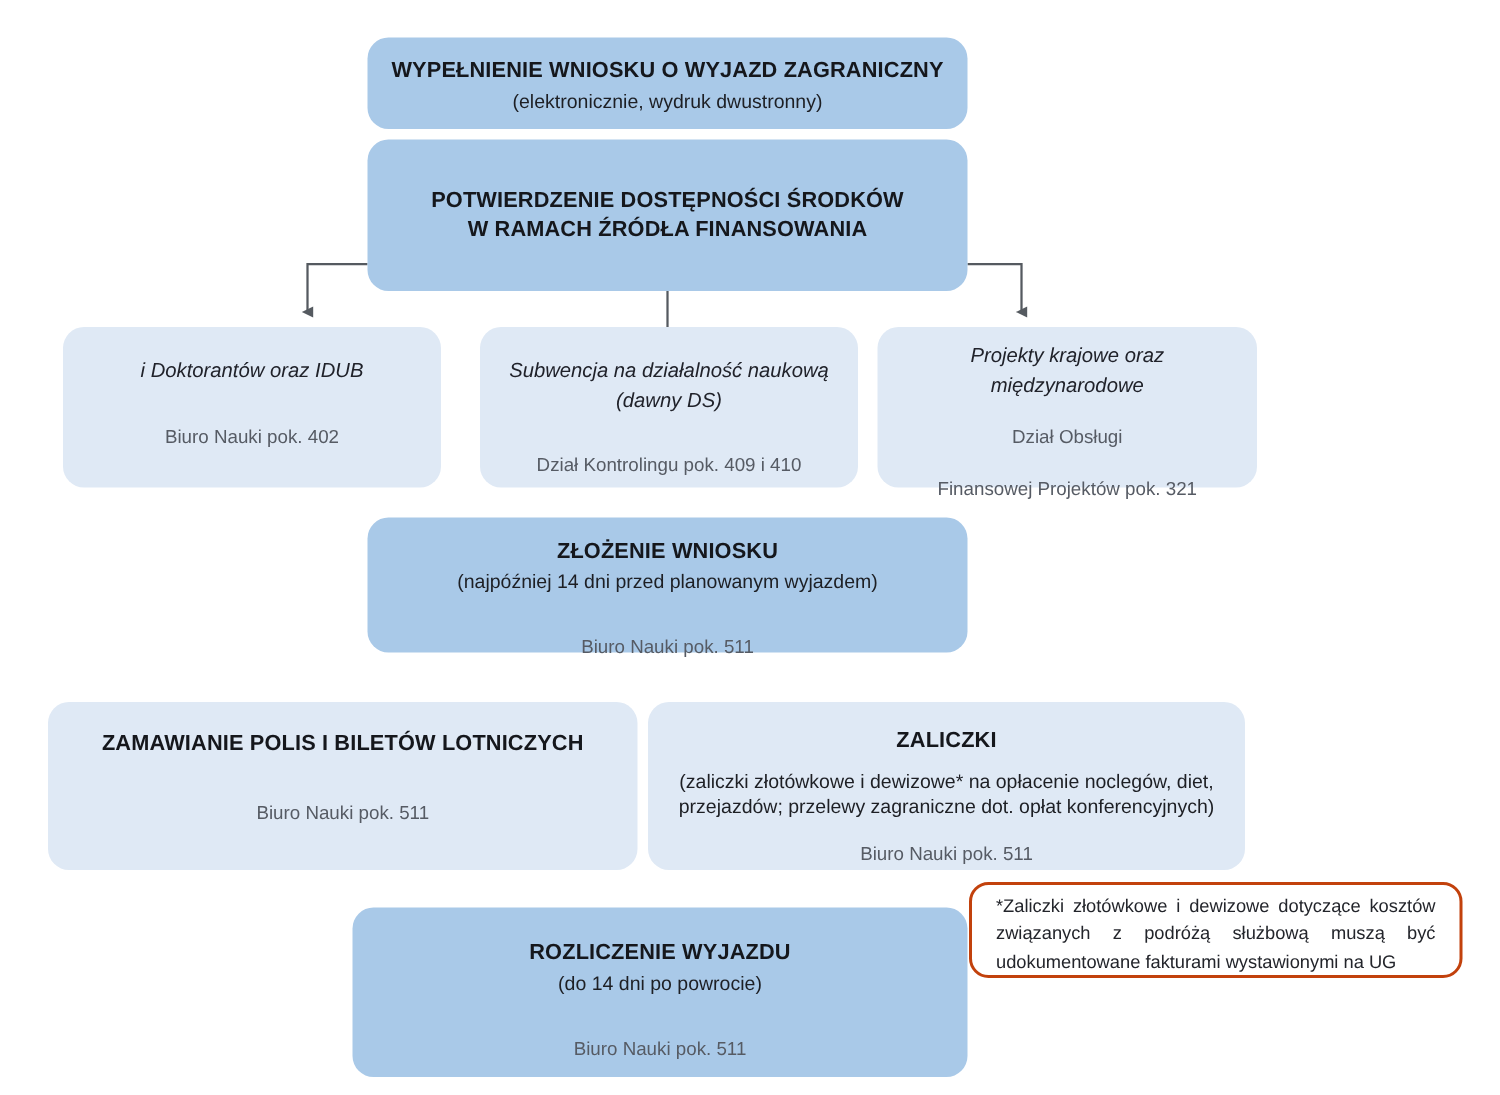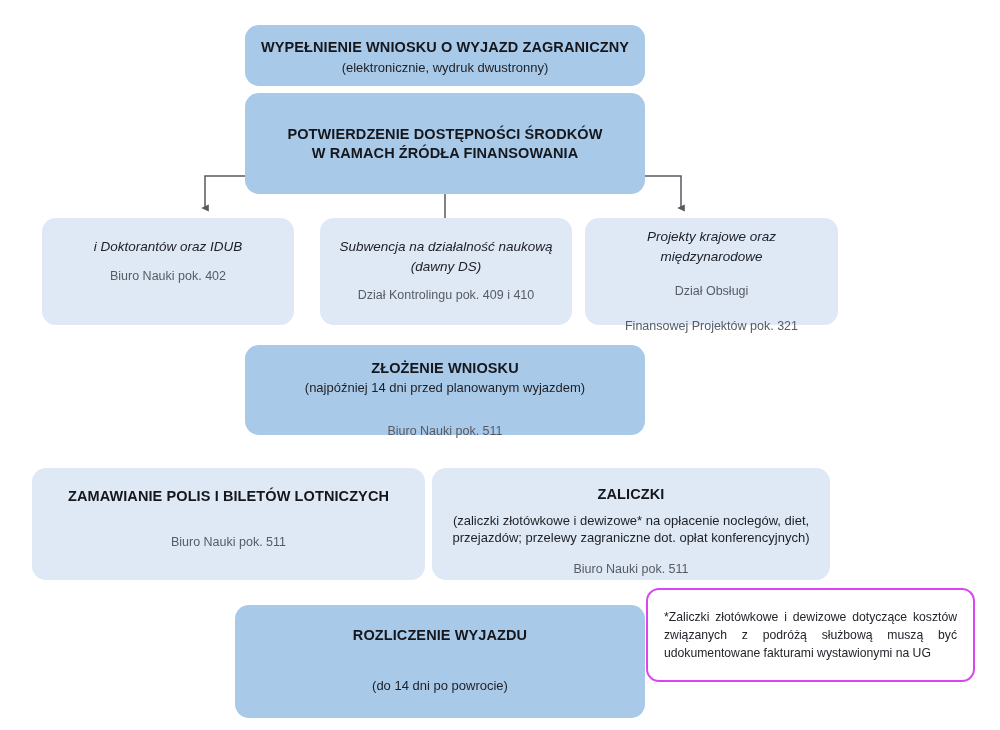--- a/index.html
+++ b/index.html
@@ -74,21 +74,21 @@
     justify-content: flex-start; padding: 19px 12px 0;
   }
   #n-subwencja {
     left: 320px; top: 218px; width: 252px; height: 107px;
     justify-content: flex-start; padding: 19px 12px 0;
   }
   #n-projekty {
     left: 585px; top: 218px; width: 253px; height: 107px;
     justify-content: center; padding: 19px 10px 0;
   }
-  #n-badania .room, #n-subwencja .room { margin-top: 11px; }
+  #n-badania .room, #n-subwencja .room { margin-top: 26px; }
   #n-projekty .room { margin-top: 17px; }
 
   #n-zlozenie {
     left: 245px; top: 345px; width: 400px; height: 90px;
     justify-content: center; padding: 19px 14px 0;
   }
   #n-zlozenie .title { margin-bottom: 2px; }
   #n-zlozenie .room { margin-top: 26px; }
 
   #n-zamawianie {
@@ -100,35 +100,35 @@
 
   #n-zaliczki {
     left: 432px; top: 468px; width: 398px; height: 112px;
     justify-content: flex-start; padding: 17px 16px 0;
   }
   #n-zaliczki .title { margin-bottom: 8px; }
   #n-zaliczki .room { margin-top: 14px; }
 
   #n-rozliczenie {
     left: 235px; top: 605px; width: 410px; height: 113px;
-    justify-content: flex-start; padding: 21px 14px 0; gap: 30px;
+    justify-content: flex-start; padding: 21px 14px 0;
   }
   #n-rozliczenie .title { margin-bottom: 2px; }
   #n-rozliczenie .room { margin-top: 27px; }
 
   
   #n-footnote {
     position: absolute;
-    left: 646px; top: 588px; width: 329px; height: 94px;
+    left: 646px; top: 588px; width: 329px; height: 64px;
     box-sizing: border-box;
     background: #ffffff;
-    border: 2px solid #d946ef;
+    border: 2px solid #c2410c;
     border-radius: 13px;
     display: flex;
-    align-items: center;
+    align-items: flex-end;
     padding: 0 16px;
   }
   #n-footnote .fn-text {
     font-size: 12.2px;
     line-height: 1.5;
     color: #23252b;
     text-align: justify;
     text-align-last: left;
     width: 100%;
   }

